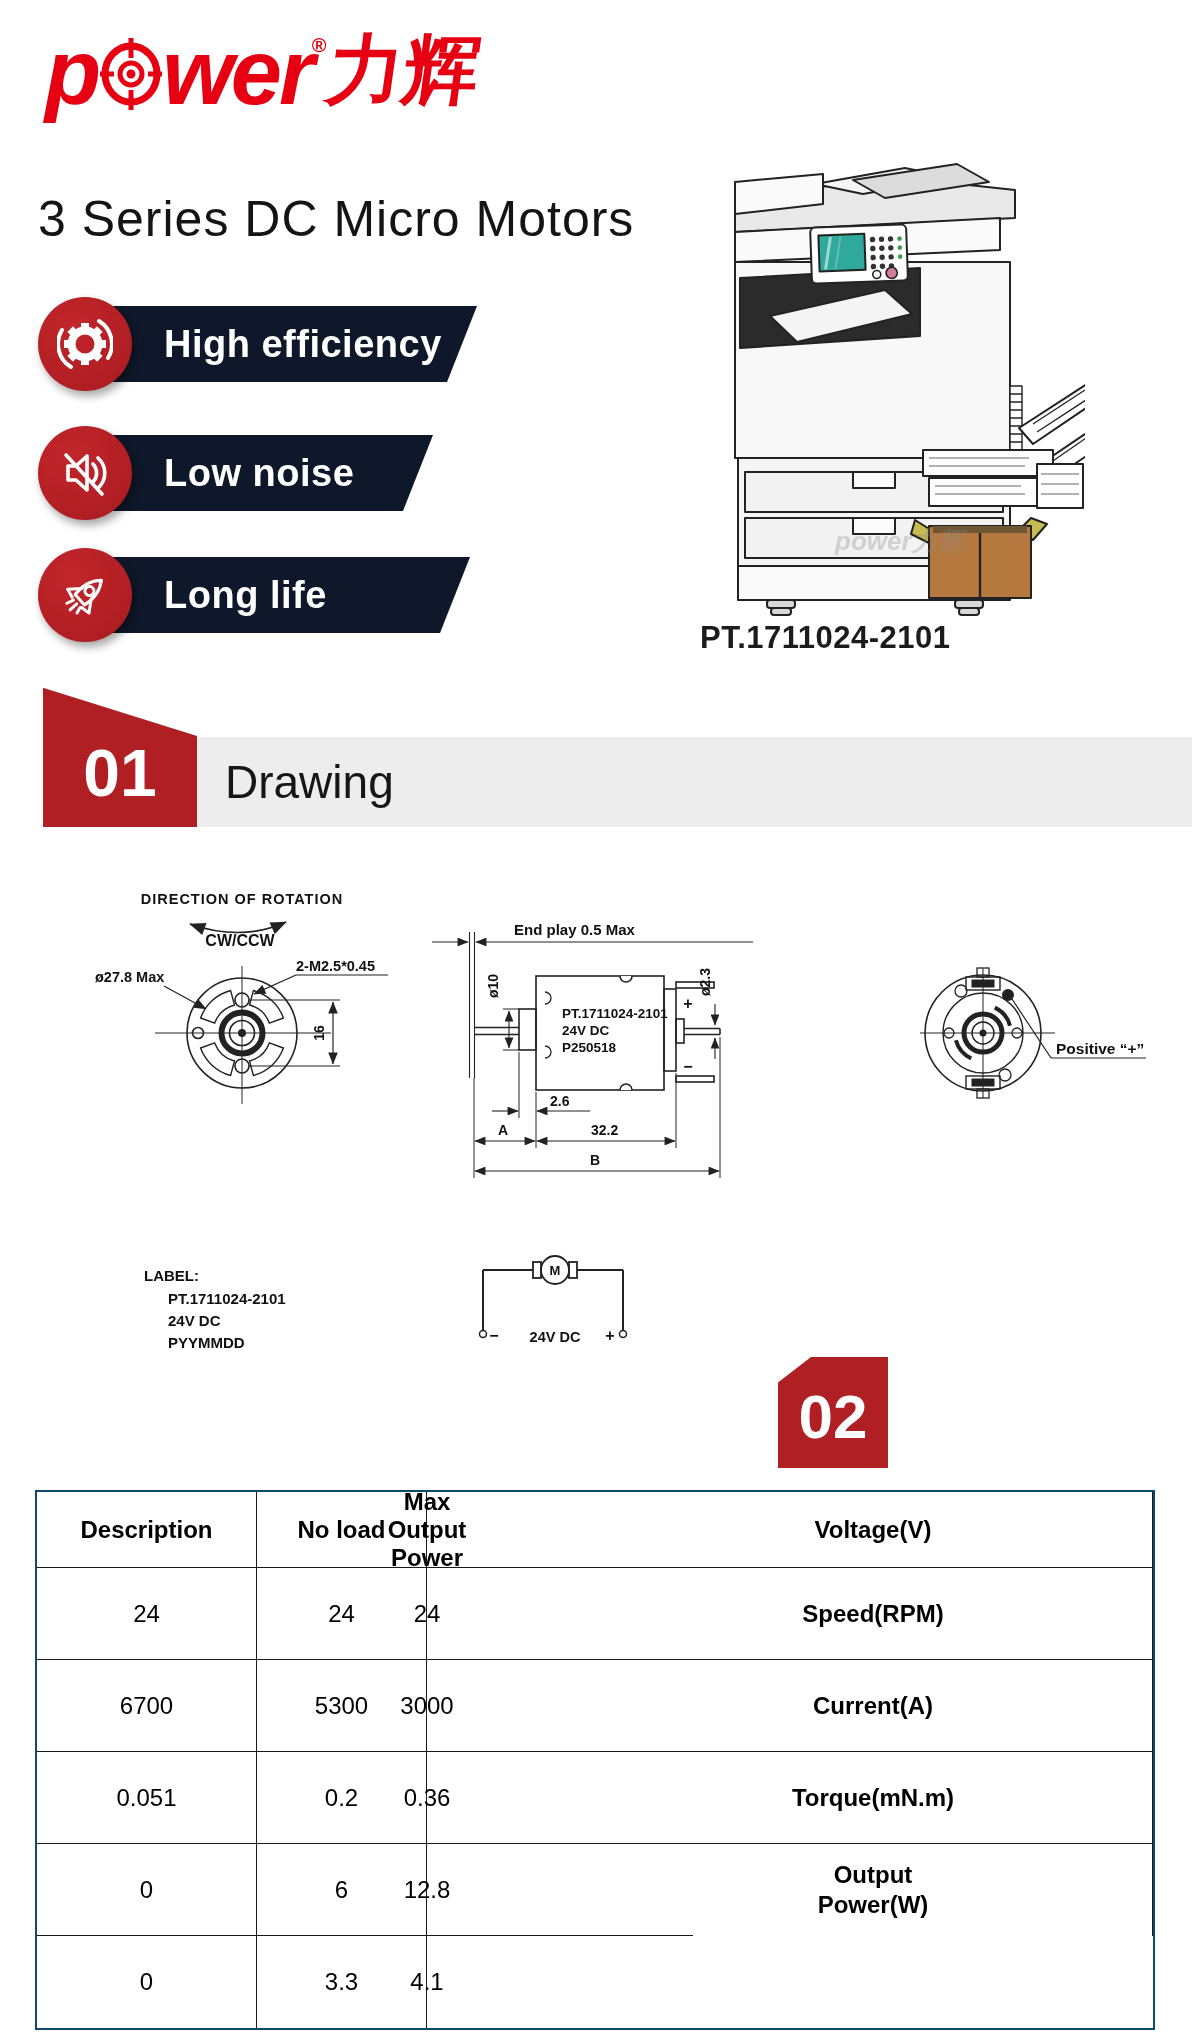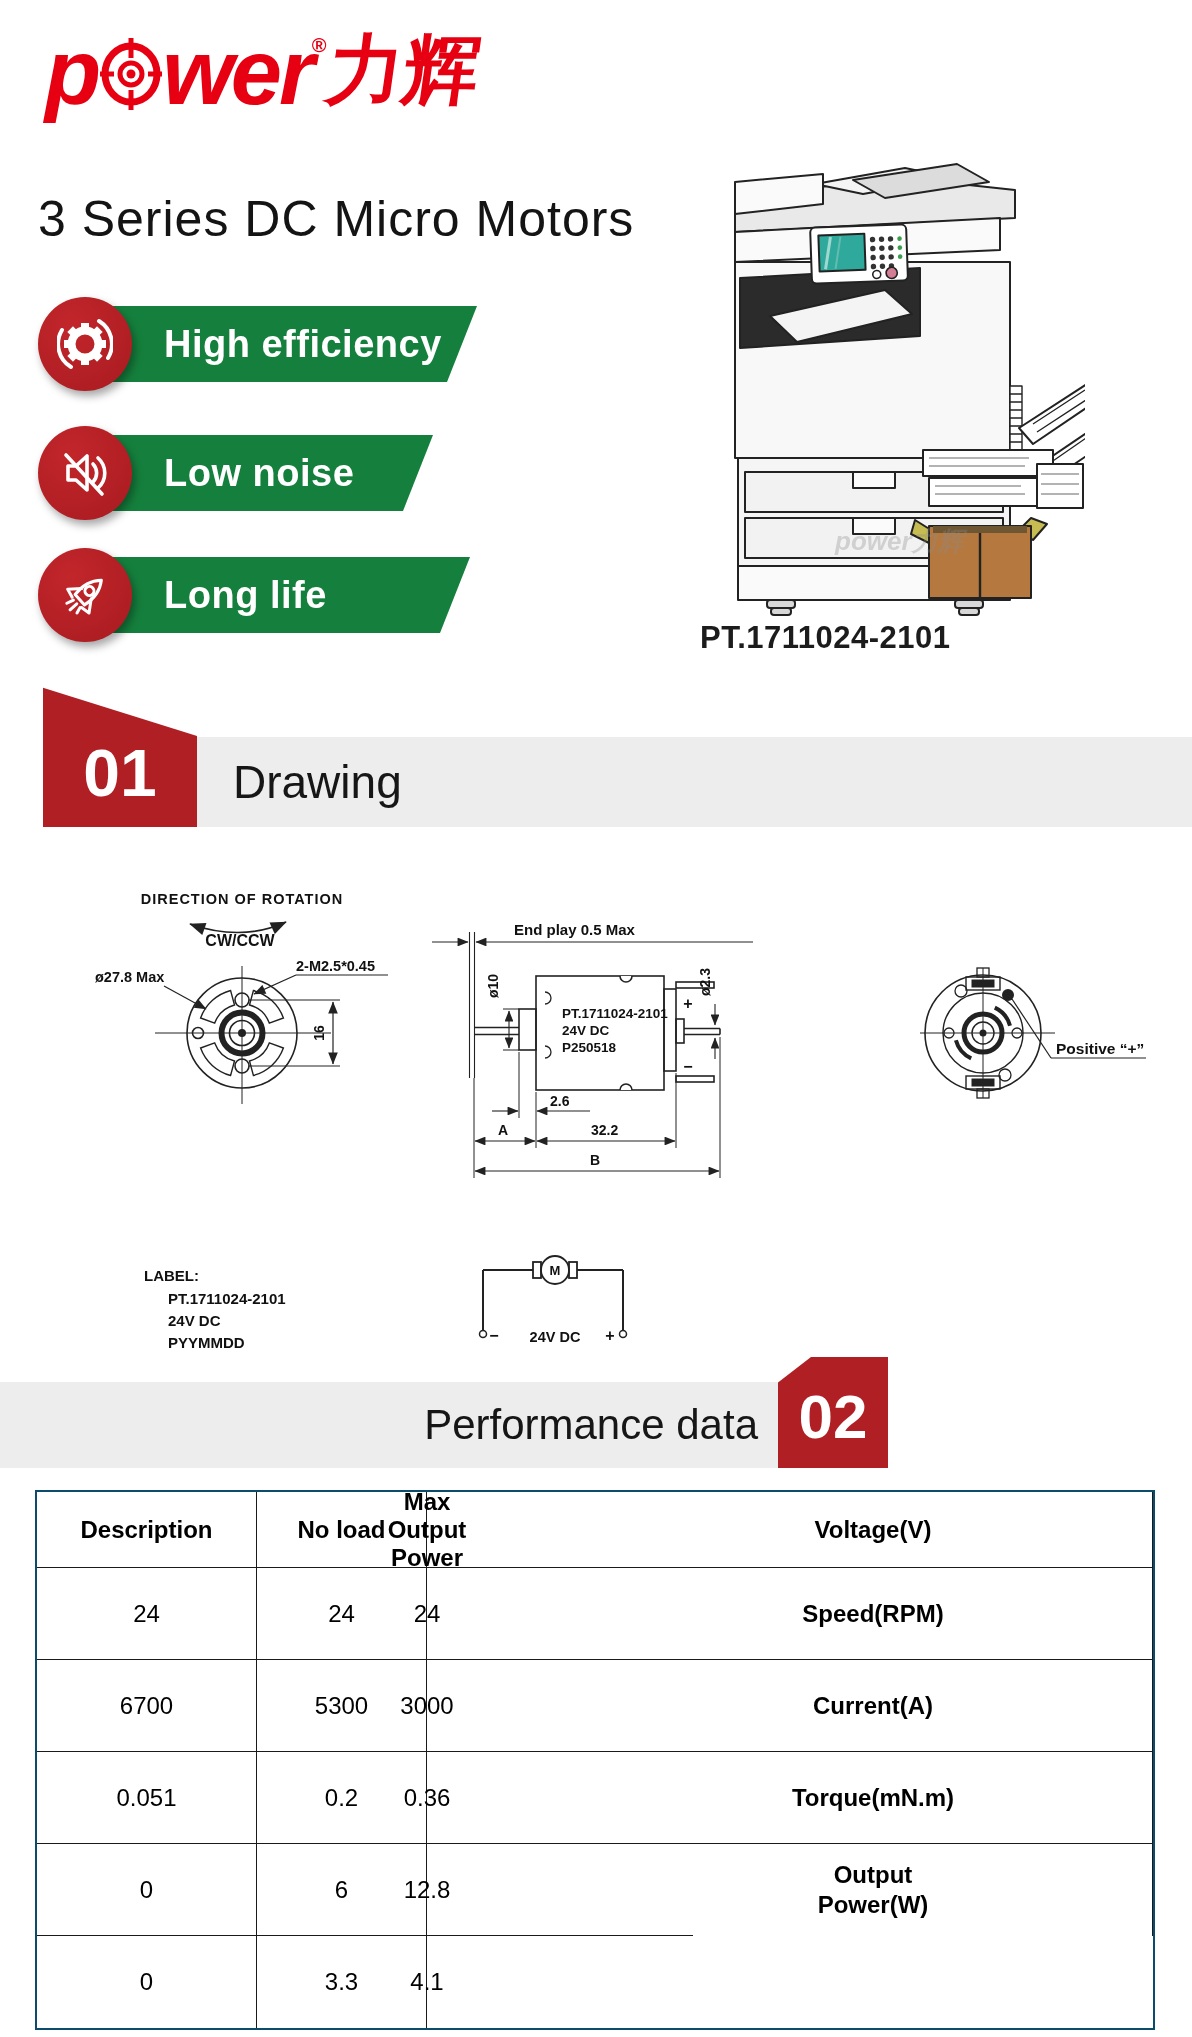--- a/index.html
+++ b/index.html
@@ -7,35 +7,35 @@
         font-family:"Liberation Sans",sans-serif;color:#111;}
   
   #logo{position:absolute;left:45px;top:26px;display:flex;align-items:flex-start;color:#e60012;}
   .logo-p,.logo-wer{font-size:92px;font-weight:700;font-style:italic;line-height:1;letter-spacing:-3px;}
   .logo-target{width:66px;height:80px;margin:6px -2px 0 0;}
   .logo-reg{font-size:20px;font-weight:700;margin:8px 2px 0 0;}
   .logo-cn{font-size:76px;font-weight:700;line-height:1;transform:skewX(-8deg);margin-top:6px;}
   
   #title{position:absolute;left:38px;top:190px;font-size:50px;font-weight:500;color:#141414;letter-spacing:1px;}
   
-  .badge-banner{position:absolute;left:98px;height:76px;background:#15803d;
+  .badge-banner{position:absolute;left:98px;height:76px;background:#0f172a;
      clip-path:polygon(0 0,100% 0,calc(100% - 30px) 100%,0 100%);
      display:flex;align-items:center;padding-left:66px;box-sizing:border-box;
      color:#fff;font-size:38px;font-weight:600;letter-spacing:.5px;}
   .badge-circle{position:absolute;left:38px;width:94px;height:94px;border-radius:50%;
      background:radial-gradient(circle at 35% 30%,#c2262b,#a81b20);
      display:flex;align-items:center;justify-content:center;
      filter:drop-shadow(3px 5px 4px rgba(0,0,0,.35));z-index:2;}
   
   #sec1-red{position:absolute;left:43px;top:685px;width:154px;height:142px;background:#b01f24;
      clip-path:polygon(0 2%,100% 36%,100% 100%,0 100%);display:flex;align-items:flex-end;justify-content:center;
      color:#fff;font-size:66px;font-weight:700;padding-bottom:16px;box-sizing:border-box;
      filter:drop-shadow(4px 5px 5px rgba(0,0,0,.3));z-index:2;}
   #sec1-gray{position:absolute;left:197px;top:737px;width:995px;height:90px;background:#ededed;
-     display:flex;align-items:center;padding-left:36px;box-sizing:border-box;
+     display:flex;align-items:center;padding-left:28px;box-sizing:border-box;
      font-size:46px;font-weight:500;color:#161616;}
   #sec2-gray{position:absolute;left:0;top:1382px;width:888px;height:86px;background:#ededed;
      display:flex;align-items:center;justify-content:flex-end;padding-right:130px;box-sizing:border-box;
      font-size:42px;font-weight:500;color:#161616;}
   #sec2-red{position:absolute;left:778px;top:1357px;width:110px;height:111px;background:#b01f24;
      clip-path:polygon(0 23%,30% 0,100% 0,100% 100%,0 100%);display:flex;align-items:center;justify-content:center;
      color:#fff;font-size:62px;font-weight:700;padding-top:8px;box-sizing:border-box;z-index:2;}
   
   #part-number{position:absolute;left:700px;top:620px;font-size:31px;font-weight:600;color:#1c1c1c;letter-spacing:.5px;}
   
@@ -366,23 +366,20 @@
     <text x="116" y="403" font-size="15" font-weight="700">LABEL:</text>
     <text x="140" y="426" font-size="15" font-weight="700">PT.1711024-2101</text>
     <text x="140" y="448" font-size="15" font-weight="700">24V DC</text>
     <text x="140" y="470" font-size="15" font-weight="700">PYYMMDD</text>
     <text x="527" y="397" font-size="13" text-anchor="middle" font-family="Liberation Serif,serif">M</text>
     <text x="466" y="463" font-size="16" font-weight="700" text-anchor="middle">−</text>
     <text x="582" y="463" font-size="16" font-weight="700" text-anchor="middle">+</text>
     <text x="527" y="464" font-size="14.5" font-weight="700" text-anchor="middle">24V DC</text>
   </svg>
 
-  <div id="sec2-gray">
-    <span>Performance data</span>
-  </div>
   <div id="sec2-red">
     <span>02</span>
   </div>
 
   <div id="spec-table">
     <div class="cell hdr">Description</div>
     <div class="cell hdr">No load</div>
     <div class="cell hdr last-col">Max Output Power</div>
 
     <div class="cell lbl">Voltage(V)</div>

